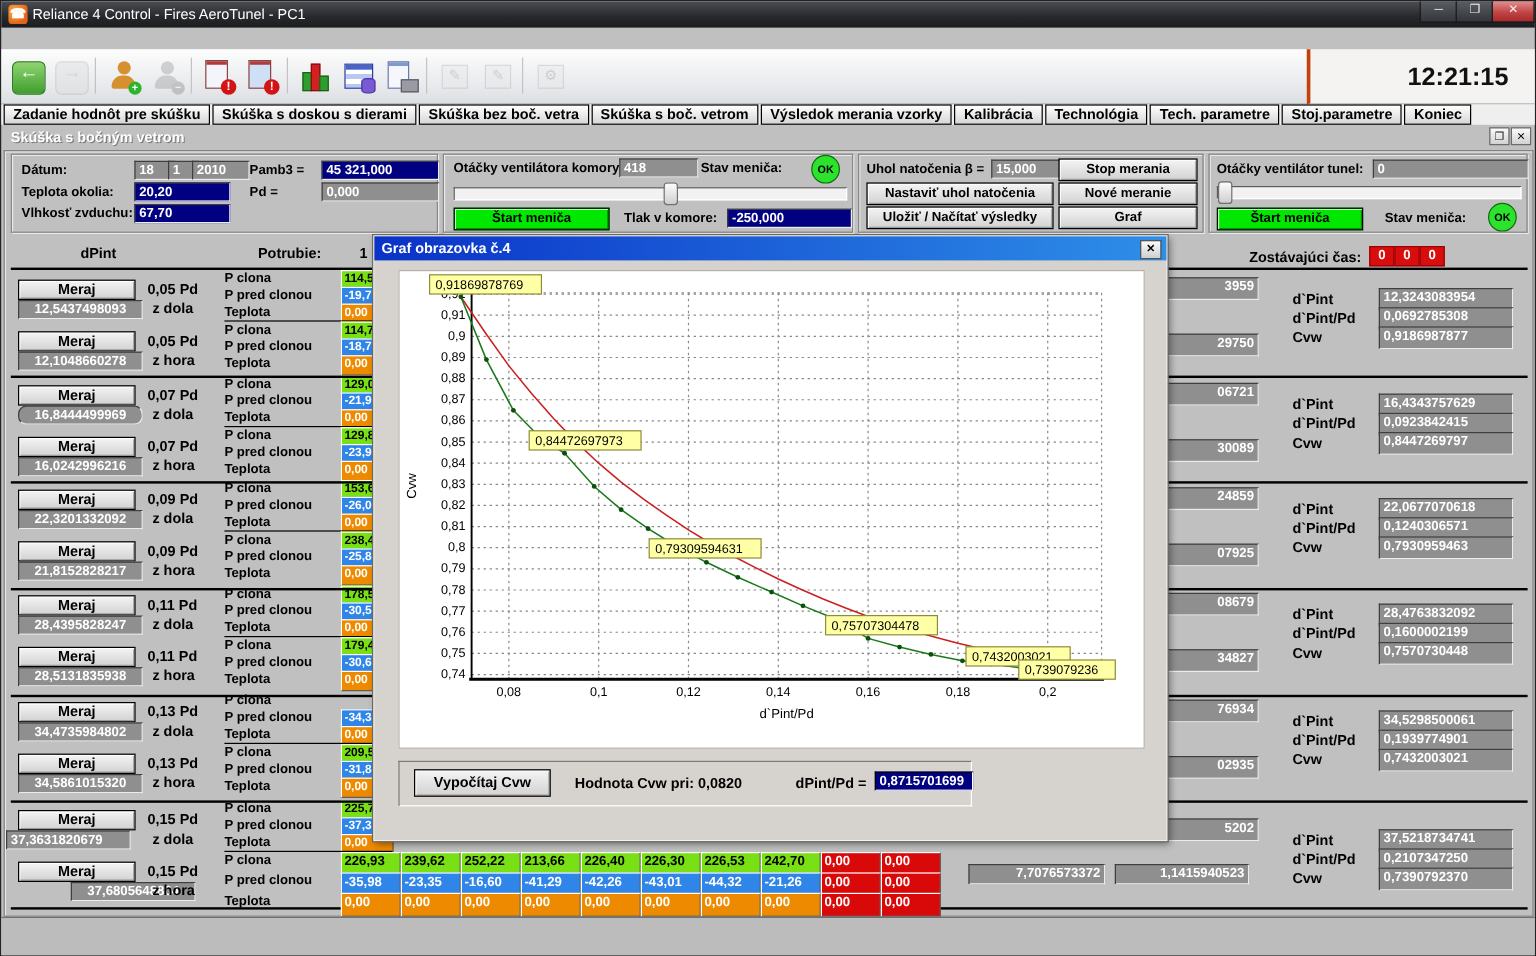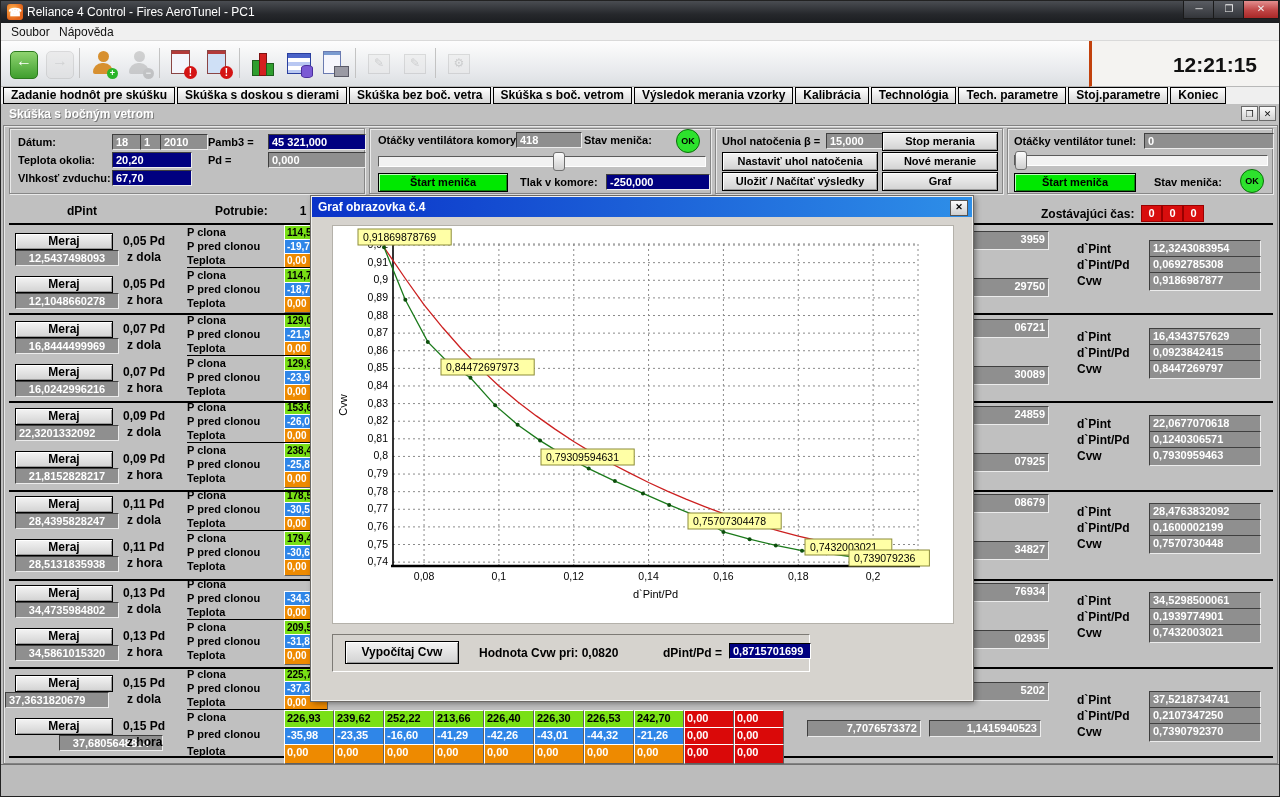--- a/index.html
+++ b/index.html
@@ -91,24 +91,20 @@
 <div id="app">
 
   <div class="abs titlebar">
     <span class="appico">☎</span>
     <span class="ttl">Reliance 4 Control - Fires AeroTunel - PC1</span>
     <span class="winbtn" style="right:66px;">─</span>
     <span class="winbtn" style="right:36px;">❐</span>
     <span class="winbtn close" style="right:2px;width:34px;">✕</span>
   </div>
 
-  <div class="abs menubar">
-    <span class="menuitem" style="left:4px;">Soubor</span>
-    <span class="menuitem" style="left:52px;">Nápověda</span>
-  </div>
 
   <div class="abs toolbar" id="toolbar">
       <div class="tico" style="left: 6px;">
         <div style="width: 26px; height: 26px; margin: 3px; border-radius: 5px; text-align: center; font: bold 16px &quot;Liberation Sans&quot;; color: rgb(255, 255, 255); background: linear-gradient(rgb(143, 212, 112), rgb(63, 158, 46)); border: 1px solid rgb(44, 122, 30);">←</div>
       </div>
       <div class="tico dis" style="left: 42px;">
         <div style="width: 26px; height: 26px; margin: 3px; border-radius: 5px; text-align: center; font: bold 16px &quot;Liberation Sans&quot;; background: rgb(220, 220, 220); border: 1px solid rgb(176, 176, 176); color: rgb(168, 168, 168);">→</div>
       </div>
       <div class="tsep" style="left: 78px;"></div>
       <div class="tico" style="left: 86px;">
@@ -242,42 +238,42 @@
       <div class="vbox" style="left: 14px; top: 292px; width: 96px; text-align: center;">12,1048660278</div>
       <div class="lbl12" style="left: 122px; top: 276px;">0,05 Pd</div>
       <div class="lbl12" style="left: 126px; top: 292px;">z hora</div>
       <div class="lbl" style="left: 186px; top: 268px;">P clona</div>
       <div class="lbl" style="left: 186px; top: 282px;">P pred clonou</div>
       <div class="lbl" style="left: 186px; top: 296px;">Teplota</div>
       <div class="chip g" style="left: 283px; top: 267px;">114,7</div>
       <div class="chip b" style="left: 283px; top: 281px;">-18,72</div>
       <div class="chip o" style="left: 283px; top: 295px;">0,00</div>
       <div class="btn" style="left: 14px; top: 320px; width: 96px; height: 15px; line-height: 14px; font-size: 12px;">Meraj</div>
-      <div class="vbox" style="left: 14px; top: 337px; width: 96px; text-align: center;">16,8444499969</div>
+      <div class="vbox" style="left: 14px; top: 337px; width: 96px; text-align: center; border-radius: 7px;">16,8444499969</div>
       <div class="lbl12" style="left: 122px; top: 321px;">0,07 Pd</div>
       <div class="lbl12" style="left: 126px; top: 337px;">z dola</div>
       <div class="lbl" style="left: 186px; top: 313px;">P clona</div>
       <div class="lbl" style="left: 186px; top: 327px;">P pred clonou</div>
       <div class="lbl" style="left: 186px; top: 341px;">Teplota</div>
       <div class="chip g" style="left: 283px; top: 312px;">129,0</div>
       <div class="chip b" style="left: 283px; top: 326px;">-21,92</div>
       <div class="chip o" style="left: 283px; top: 340px;">0,00</div>
       <div class="sep" style="left: 186px; top: 354px; width: 140px; height: 1px;"></div>
       <div class="btn" style="left: 14px; top: 363px; width: 96px; height: 15px; line-height: 14px; font-size: 12px;">Meraj</div>
       <div class="vbox" style="left: 14px; top: 380px; width: 96px; text-align: center;">16,0242996216</div>
       <div class="lbl12" style="left: 122px; top: 364px;">0,07 Pd</div>
       <div class="lbl12" style="left: 126px; top: 380px;">z hora</div>
       <div class="lbl" style="left: 186px; top: 356px;">P clona</div>
       <div class="lbl" style="left: 186px; top: 370px;">P pred clonou</div>
       <div class="lbl" style="left: 186px; top: 384px;">Teplota</div>
       <div class="chip g" style="left: 283px; top: 355px;">129,8</div>
       <div class="chip b" style="left: 283px; top: 369px;">-23,95</div>
       <div class="chip o" style="left: 283px; top: 383px;">0,00</div>
       <div class="btn" style="left: 14px; top: 407px; width: 96px; height: 15px; line-height: 14px; font-size: 12px;">Meraj</div>
-      <div class="vbox" style="left: 14px; top: 424px; width: 96px; text-align: left;">22,3201332092</div>
+      <div class="vbox" style="left: 14px; top: 424px; width: 96px; text-align: center;">22,3201332092</div>
       <div class="lbl12" style="left: 122px; top: 408px;">0,09 Pd</div>
       <div class="lbl12" style="left: 126px; top: 424px;">z dola</div>
       <div class="lbl" style="left: 186px; top: 400px;">P clona</div>
       <div class="lbl" style="left: 186px; top: 414px;">P pred clonou</div>
       <div class="lbl" style="left: 186px; top: 428px;">Teplota</div>
       <div class="chip g" style="left: 283px; top: 399px;">153,6</div>
       <div class="chip b" style="left: 283px; top: 413px;">-26,06</div>
       <div class="chip o" style="left: 283px; top: 427px;">0,00</div>
       <div class="sep" style="left: 186px; top: 441px; width: 140px; height: 1px;"></div>
       <div class="btn" style="left: 14px; top: 450px; width: 96px; height: 15px; line-height: 14px; font-size: 12px;">Meraj</div>

